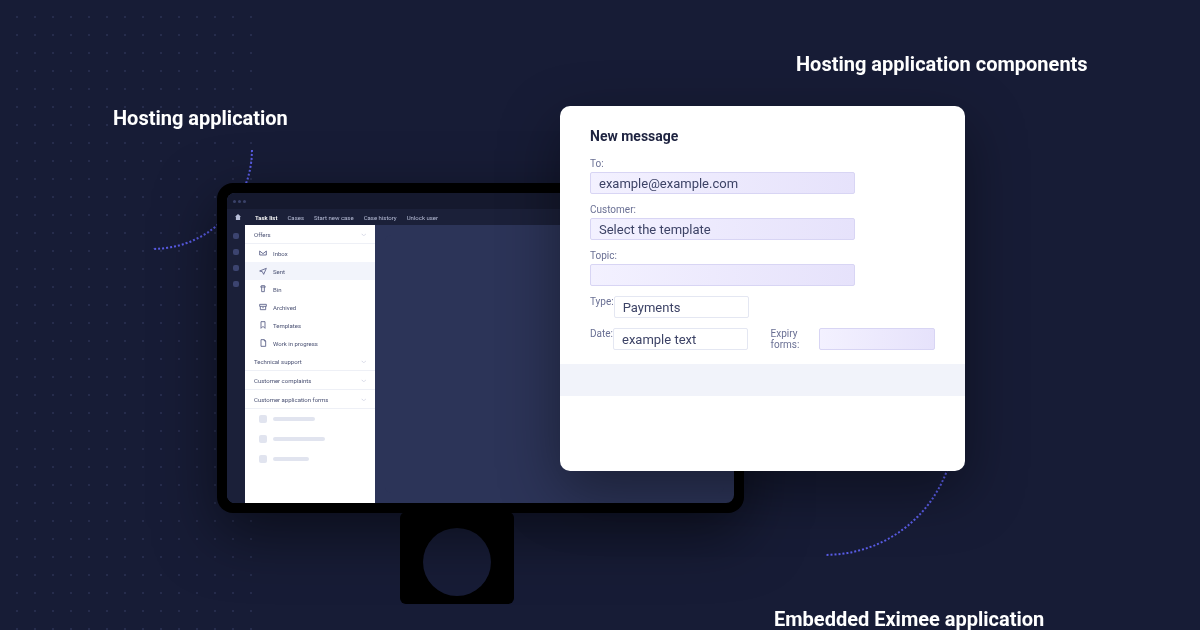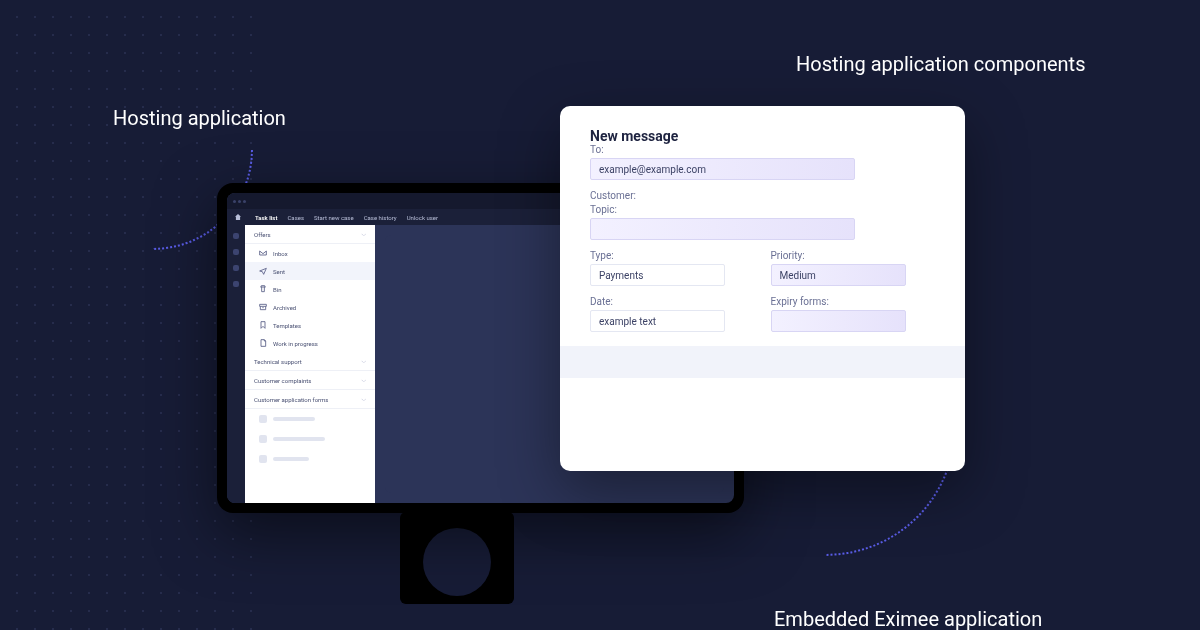--- a/index.html
+++ b/index.html
@@ -18,21 +18,21 @@
     width: 260px; height: 630px;
     background-image: radial-gradient(circle, #2a3052 1px, transparent 1px);
     background-size: 18px 18px;
     background-position: 8px 8px;
     opacity: 0.8;
   }
   .annotation {
     position: absolute;
     color: #fff;
     font-size: 20px;
-    font-weight: 400;
+    font-weight: 700;
   }
   .ann-host { left: 113px; top: 92px; margin-top: 14px; }
   .ann-comp { left: 796px; top: 52px; font-size: 20px; }
   .ann-emb { left: 774px; top: 561px; font-size: 20px; margin-top: 46px; }
 
   
   .conn1 {
     position: absolute;
     left: 153px; top: 150px;
     width: 100px; height: 100px;
@@ -178,33 +178,34 @@
     border-radius: 10px;
     box-shadow: 0 20px 60px rgba(0,0,0,0.4);
     padding: 22px 30px 0 30px;
     display: flex;
     flex-direction: column;
   }
   .panel h2 {
     font-size: 14px;
     font-weight: 700;
     color: #1e2340;
+    margin-bottom: 14px;
   }
   .field-label {
     font-size: 10px;
     color: #6a7094;
     margin-bottom: 3px;
   }
   .field-row { display: flex; gap: 16px; }
-  .field-col { flex: 1; display: flex; flex-direction: column; }
+  .field-col { flex: 1; display: flex; }
   .input-box {
     height: 22px;
     border: 0.5px solid #e4e7f2;
     border-radius: 2px;
-    font-size: 10px;
+    font-size: 13px;
     color: #3d4366;
     padding: 0 8px;
     display: flex;
     align-items: center;
     margin-bottom: 10px;
     background: #fff;
   }
   .input-box.highlight {
     background: linear-gradient(90deg, #f3f1ff 0%, #e6e2fb 100%);
     border-color: #d8d5f4;
@@ -339,33 +340,30 @@
   </div>
 </div>
 
 <div class="panel">
   <h2>New message</h2>
 
   <div class="field-label">To:</div>
   <div class="input-box highlight wide">example@example.com</div>
 
   <div class="field-label">Customer:</div>
+  <div class="input-box highlight wide">Select the template</div>
 
   <div class="field-label">Topic:</div>
   <div class="input-box highlight wide"></div>
 
   <div class="field-row">
     <div class="field-col">
       <div class="field-label">Type:</div>
       <div class="input-box half">Payments</div>
     </div>
-    <div class="field-col">
-      <div class="field-label">Priority:</div>
-      <div class="input-box highlight half">Medium</div>
-    </div>
   </div>
 
   <div class="field-row">
     <div class="field-col">
       <div class="field-label">Date:</div>
       <div class="input-box half">example text</div>
     </div>
     <div class="field-col">
       <div class="field-label">Expiry forms:</div>
       <div class="input-box highlight half"></div>

